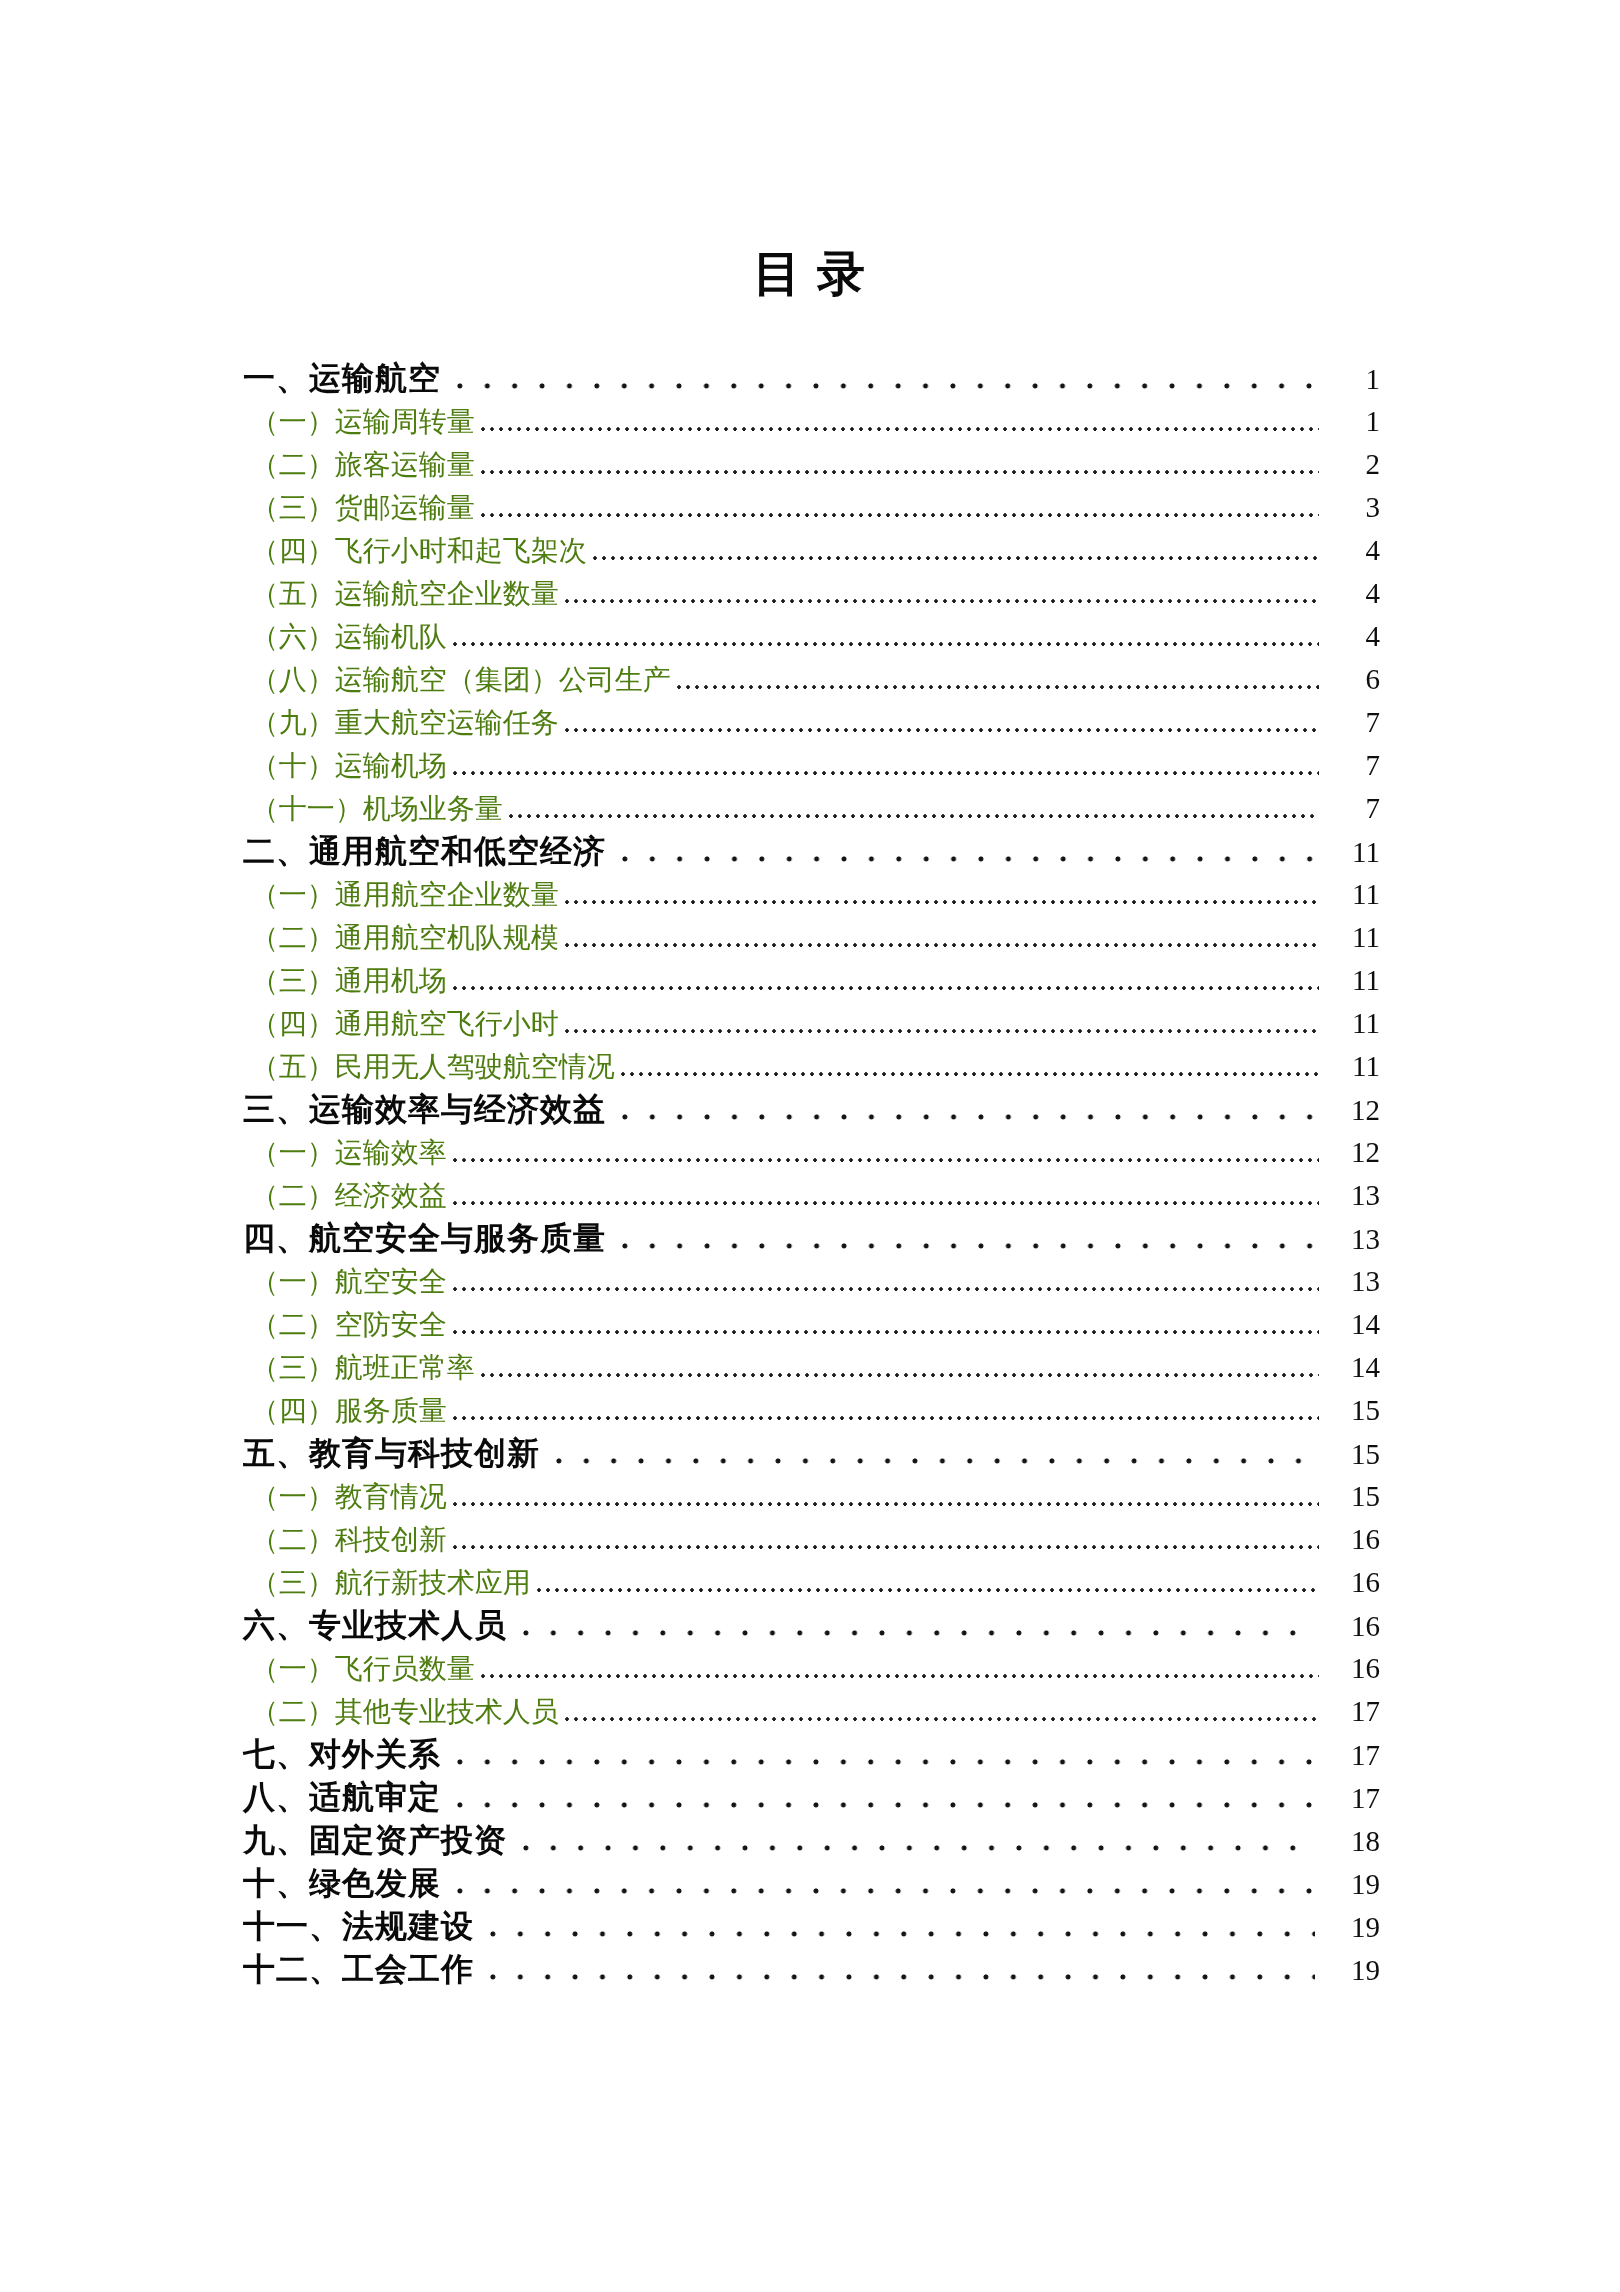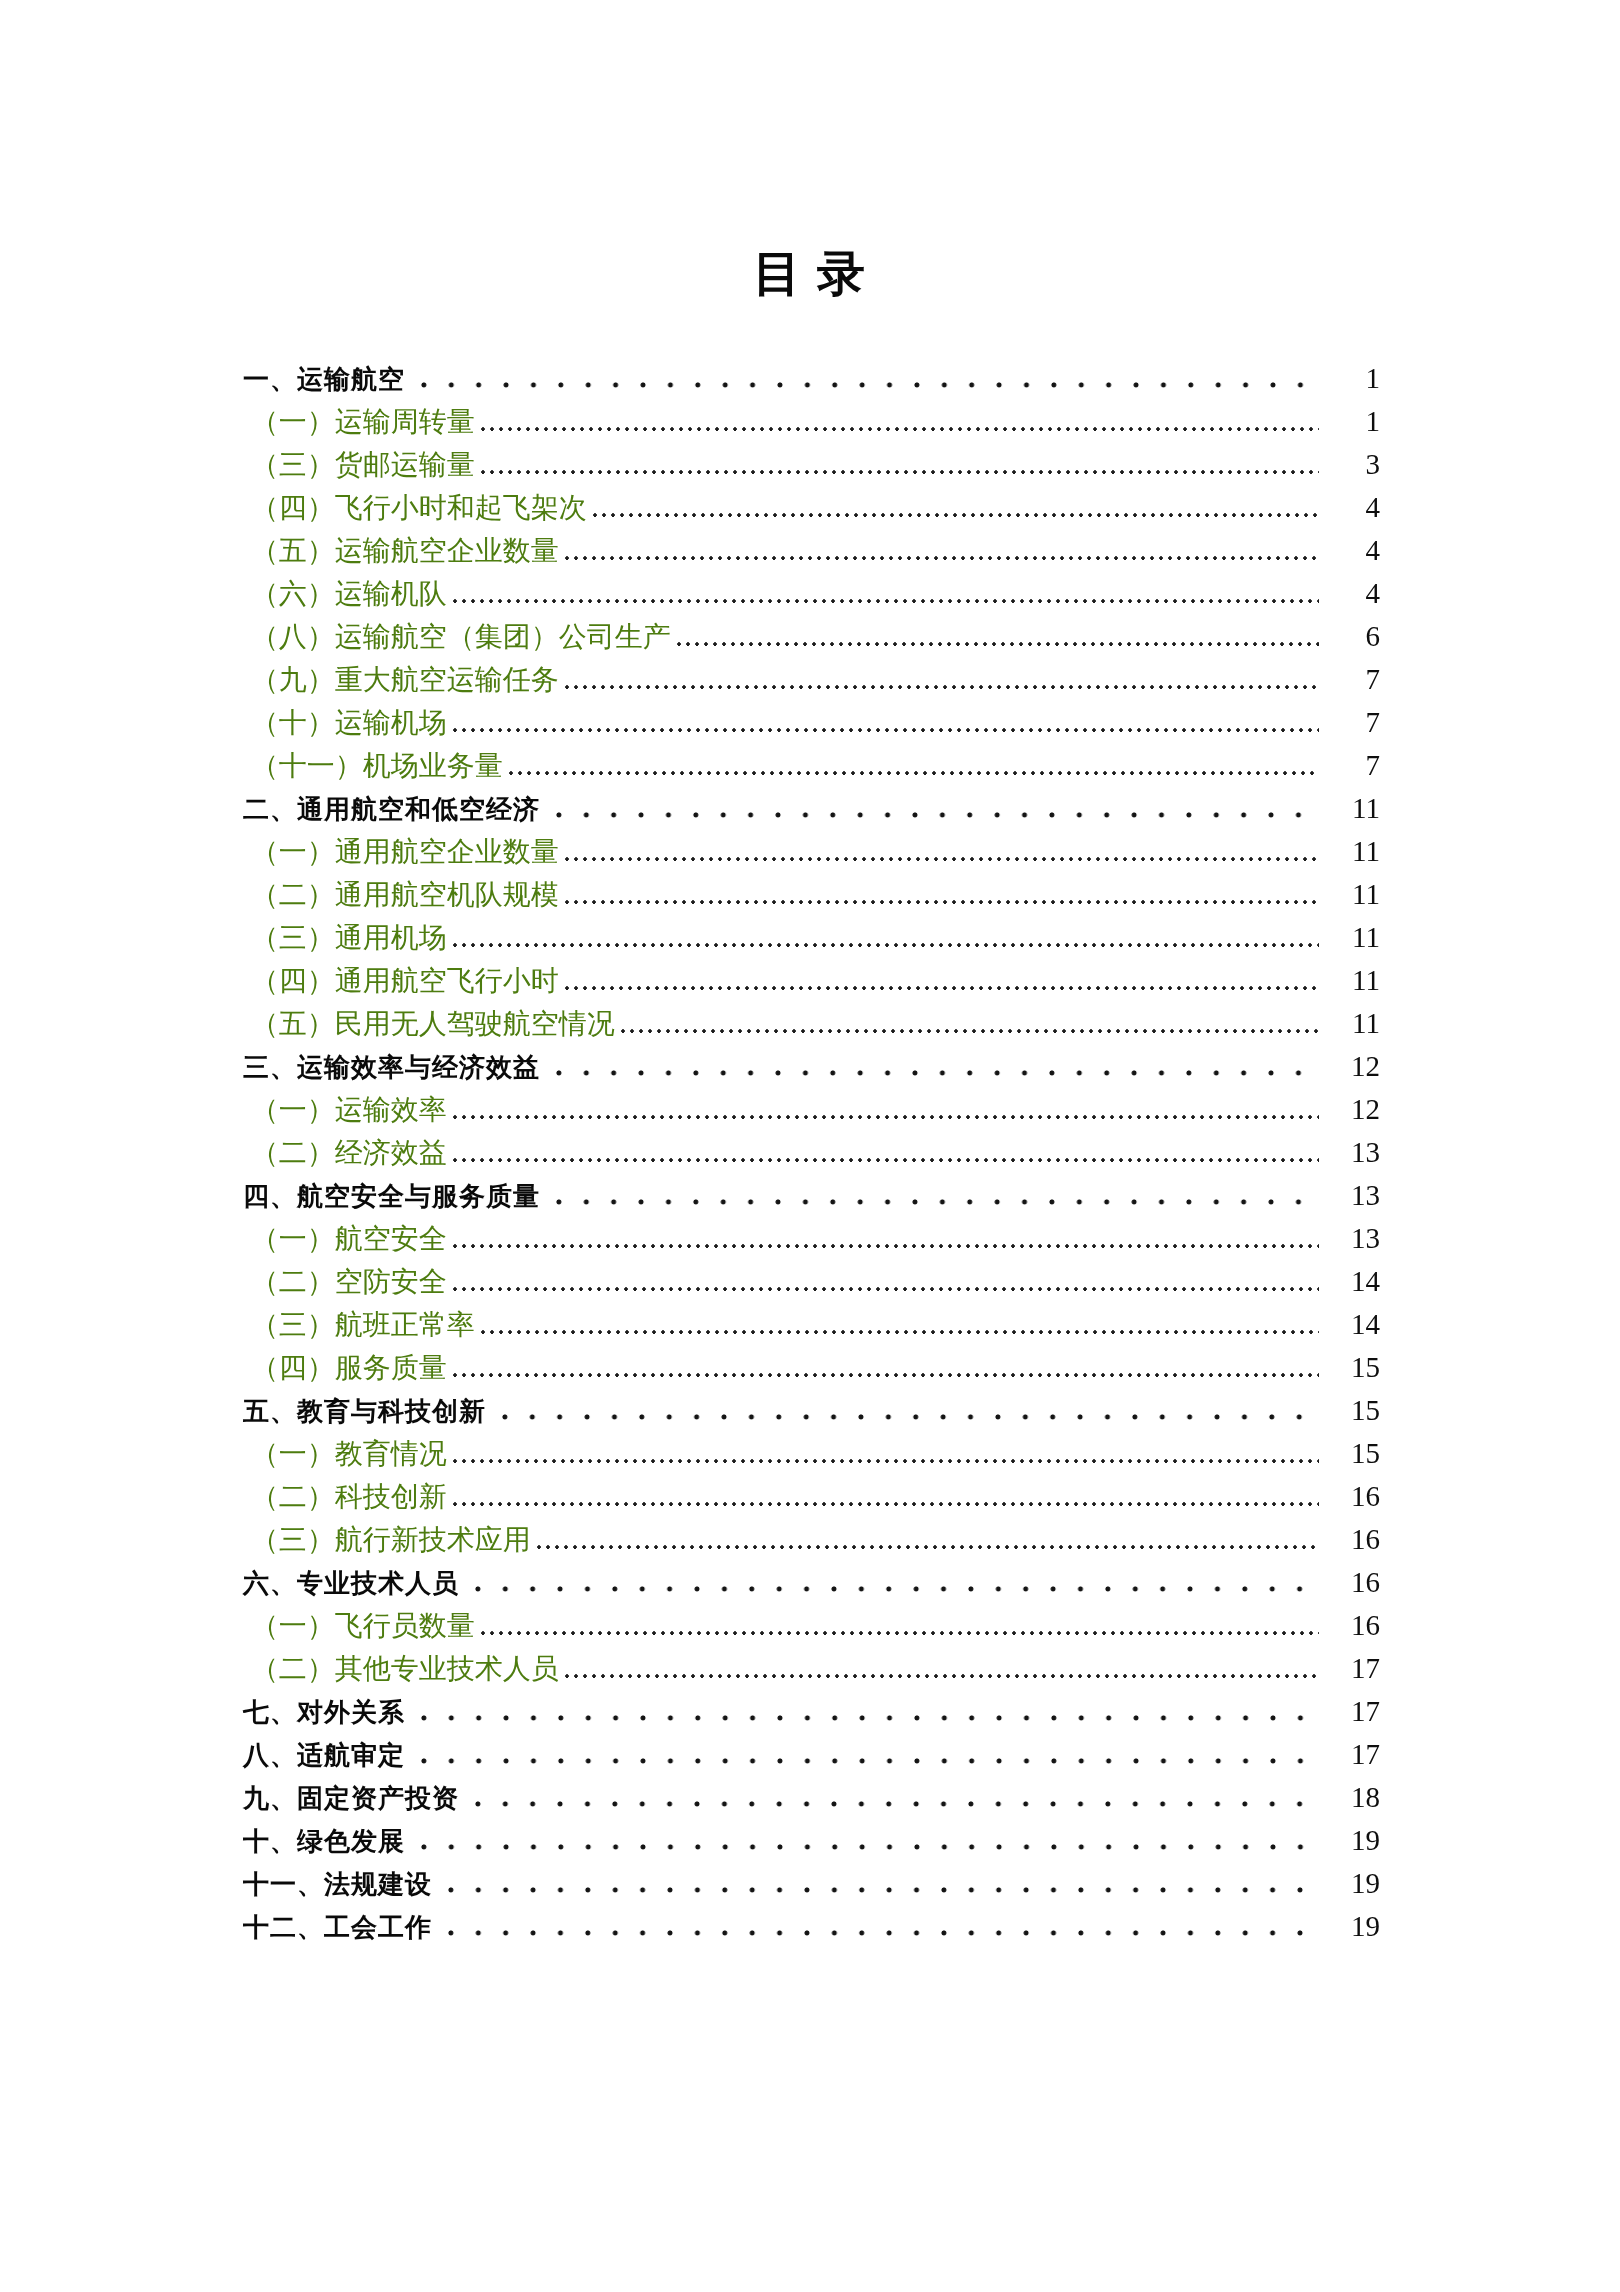--- a/index.html
+++ b/index.html
@@ -29,21 +29,21 @@
     display:flex;
     align-items:baseline;
     height:43px;
     line-height:43px;
     white-space:nowrap;
   }
   .row .label{flex:0 0 auto;}
   .lv1 .label{
     font-family:"Liberation Sans","DejaVu Sans",sans-serif;
     font-weight:700;
-    font-size:26px;
+    font-size:32px;
     letter-spacing:1px;
     color:#0a0a0a;
   }
   .lv2{padding-left:7.8px;}
   .lv2 .label{
     font-family:"DejaVu Serif","Liberation Serif",serif;
     font-weight:400;
     font-size:28px;
     color:#4d7c0f;
   }
@@ -85,20 +85,25 @@
       <span class="label">一、运输航空</span>
       <span class="leader"></span>
       <span class="pagenum">1</span>
     </div>
     <div class="row lv2">
       <span class="label">（一）运输周转量</span>
       <span class="leader"></span>
       <span class="pagenum">1</span>
     </div>
     <div class="row lv2">
+      <span class="label">（二）旅客运输量</span>
+      <span class="leader"></span>
+      <span class="pagenum">2</span>
+    </div>
+    <div class="row lv2">
       <span class="label">（三）货邮运输量</span>
       <span class="leader"></span>
       <span class="pagenum">3</span>
     </div>
     <div class="row lv2">
       <span class="label">（四）飞行小时和起飞架次</span>
       <span class="leader"></span>
       <span class="pagenum">4</span>
     </div>
     <div class="row lv2">

